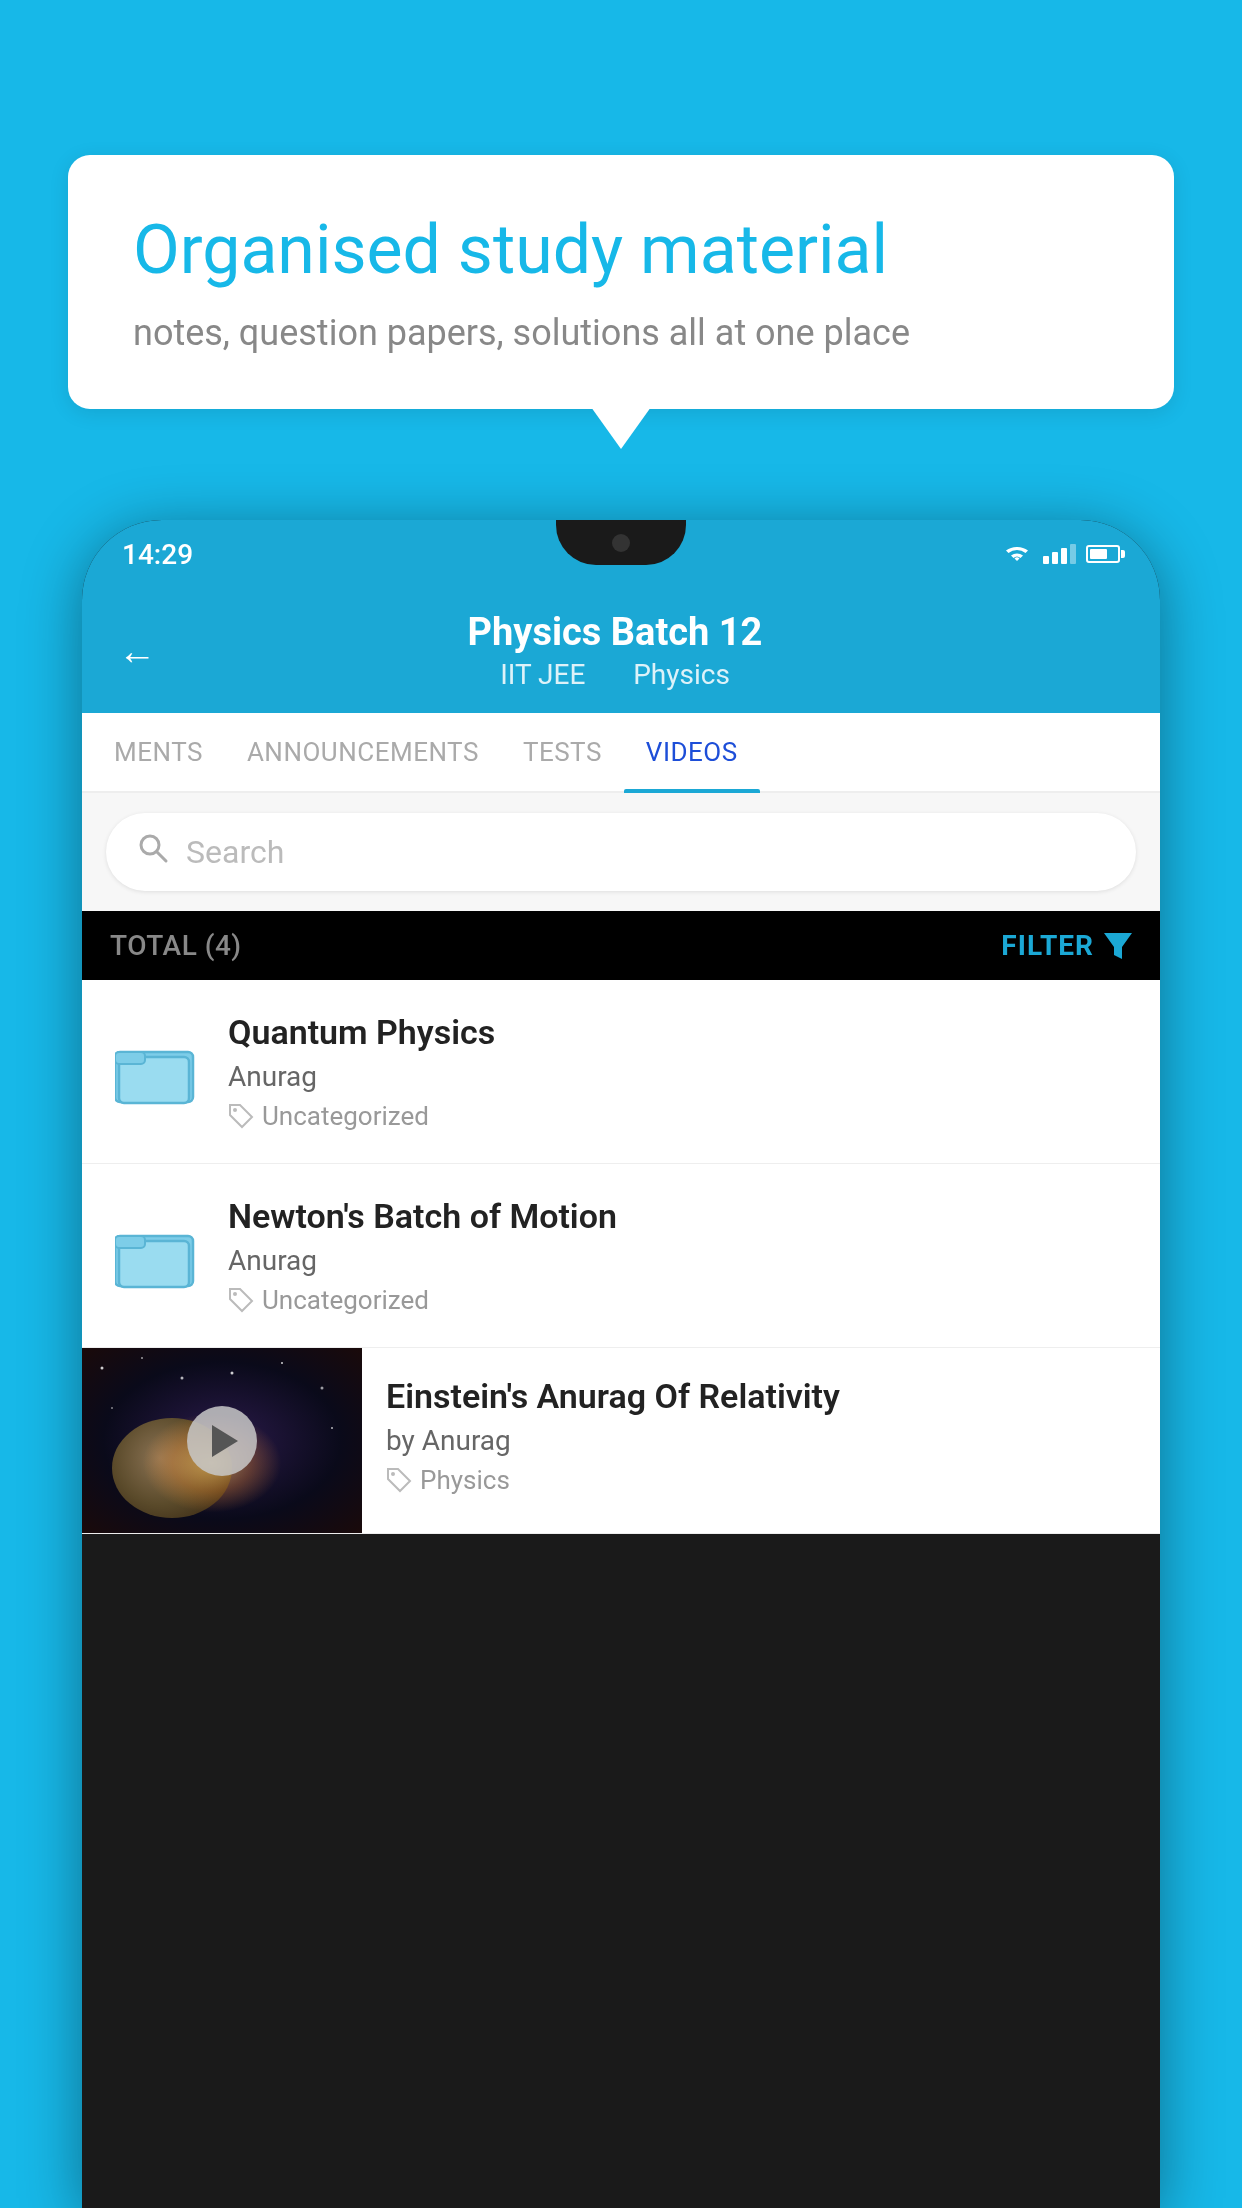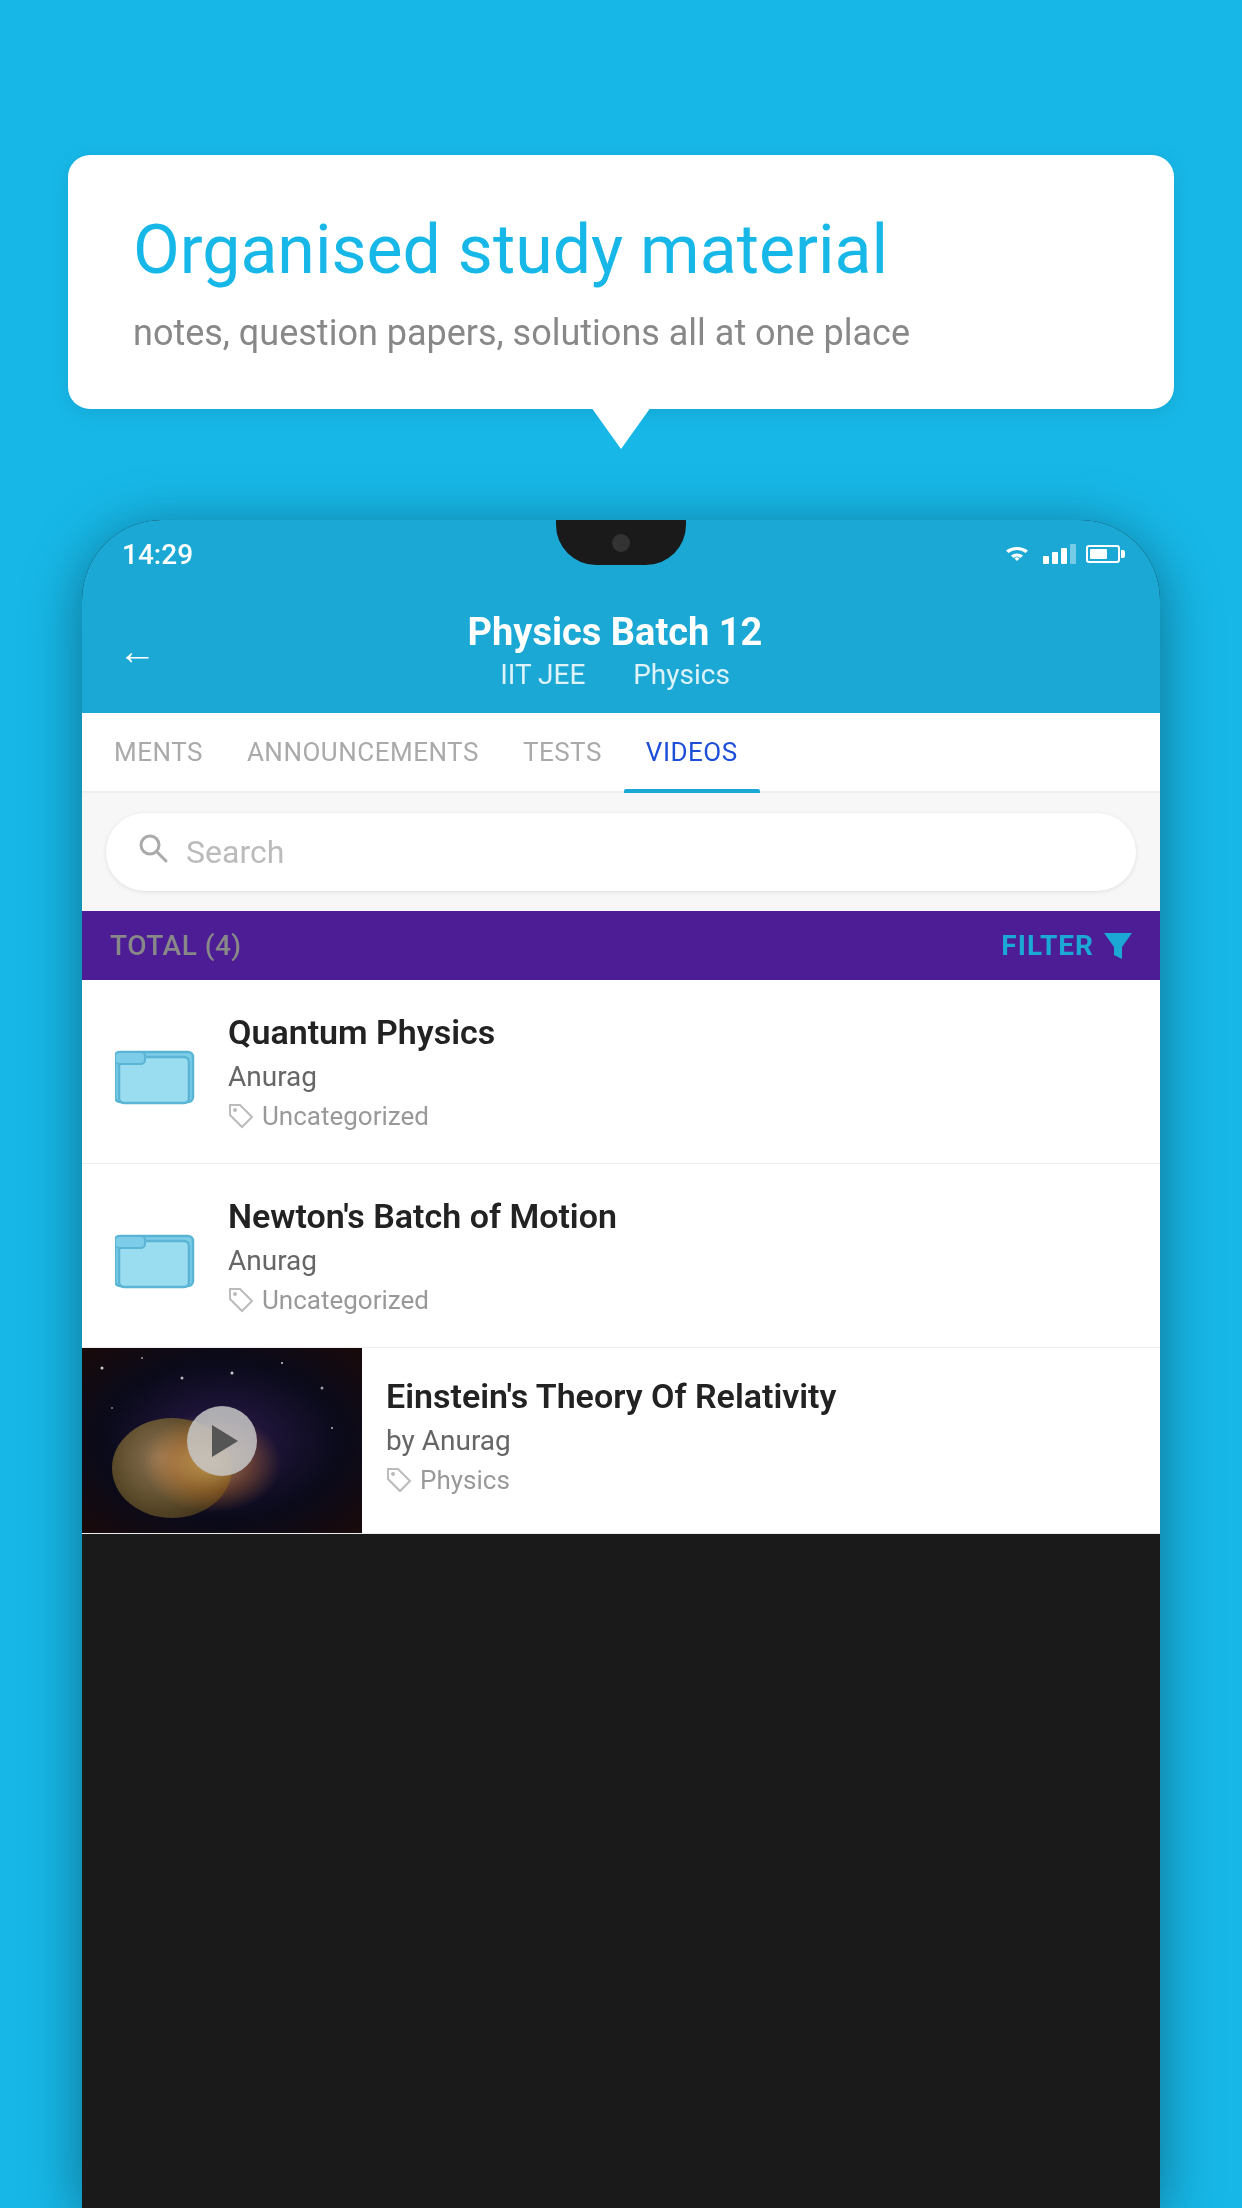--- a/index.html
+++ b/index.html
@@ -210,21 +210,21 @@
       font-size: 34px;
     }
 
     .search-text {
       font-size: 32px;
       color: #bbb;
     }
 
     
     .filter-bar {
-      background: #4c1d95;
+      background: #000000;
       display: flex;
       justify-content: space-between;
       align-items: center;
       padding: 18px 28px;
     }
 
     .total-label {
       font-size: 28px;
       color: #888;
       font-weight: 500;
@@ -577,21 +577,21 @@
               <circle cx="250" cy="80" r="1" fill="white" opacity="0.7"></circle>
               <circle cx="30" cy="60" r="1" fill="white" opacity="0.5"></circle>
               <circle cx="150" cy="25" r="1.5" fill="white" opacity="0.8"></circle>
             </svg>
           </div>
           <div class="play-button">
             <div class="play-triangle"></div>
           </div>
         </div>
         <div class="thumbnail-video-info">
-          <div class="thumbnail-video-title">Einstein's Theory Of Relativity</div>
+          <div class="thumbnail-video-title">Einstein's Anurag Of Relativity</div>
           <div class="thumbnail-video-author">by Anurag</div>
           <div class="thumbnail-video-tag">
             <svg width="26" height="26" viewBox="0 0 26 26" fill="none">
               <path d="M2 2h10l12 12-10 10L2 12V2z" stroke="#bbb" stroke-width="2" fill="none"></path>
               <circle cx="7" cy="7" r="2" fill="#bbb"></circle>
             </svg>
             <span>Physics</span>
           </div>
         </div>
       </div>

